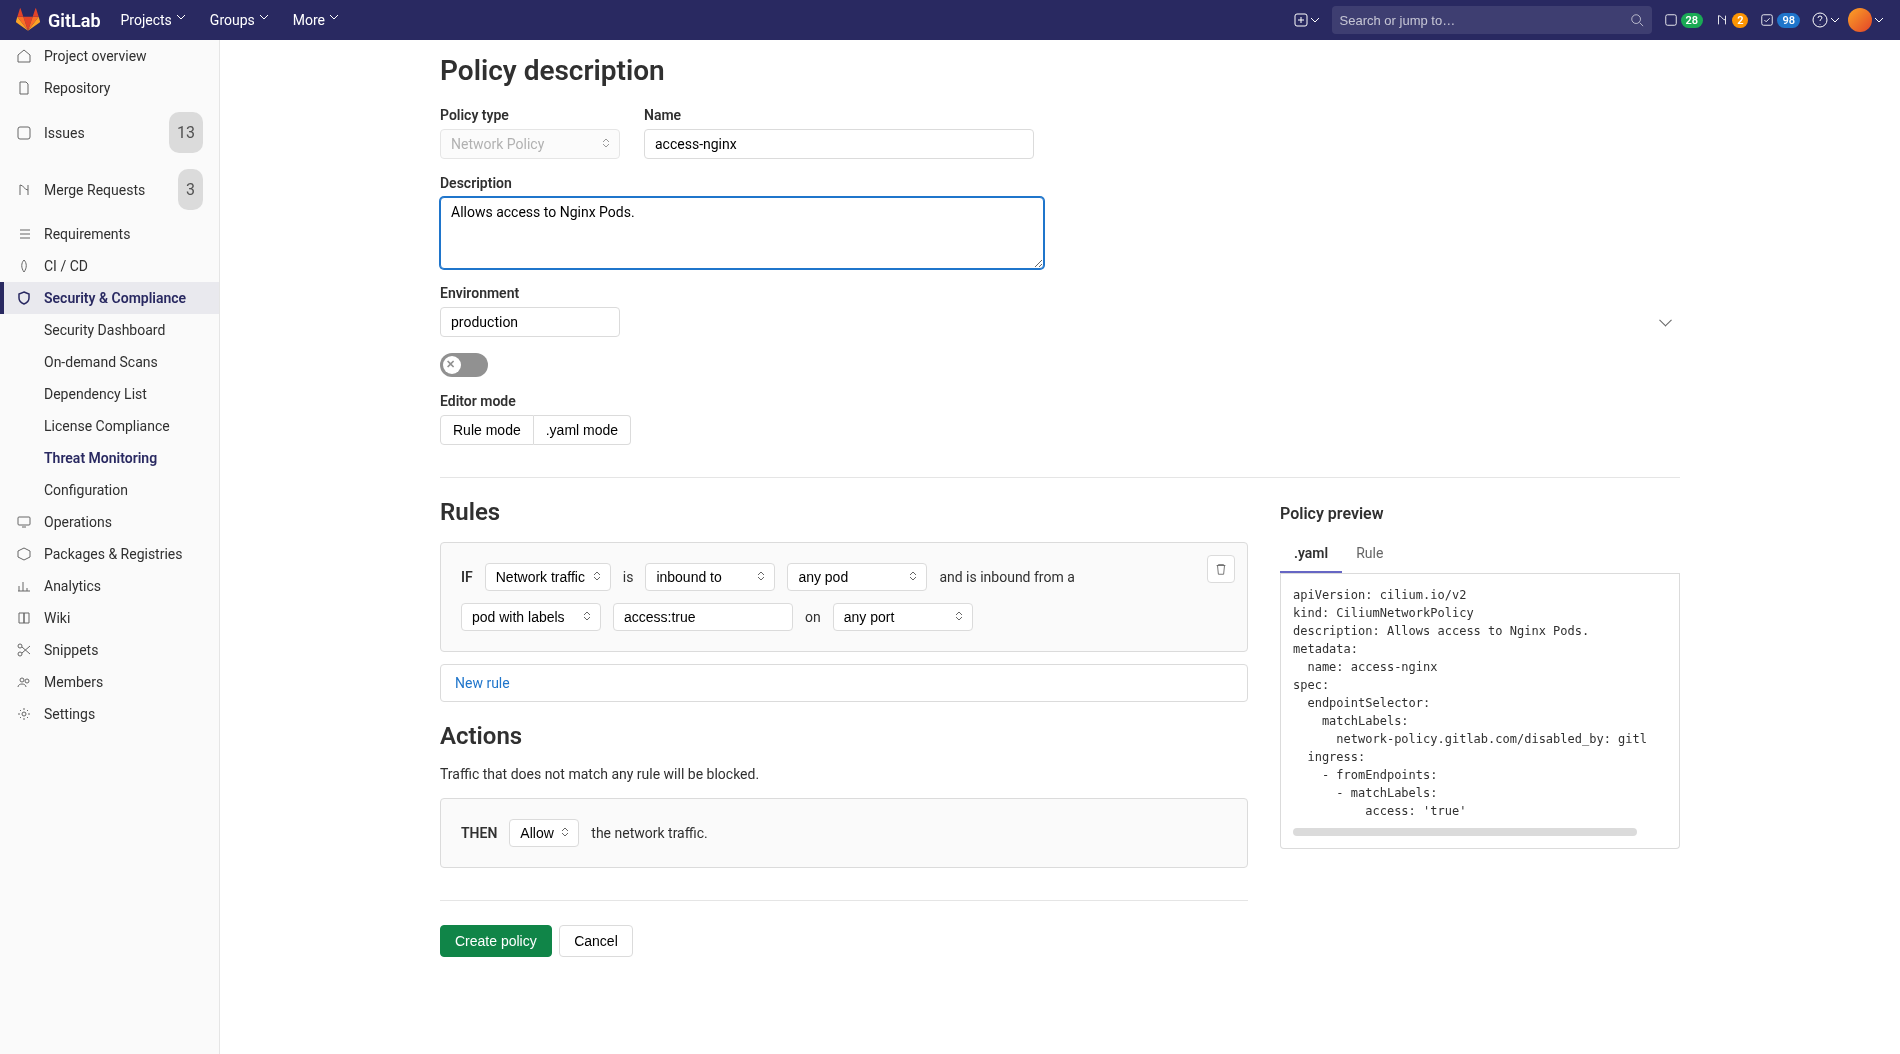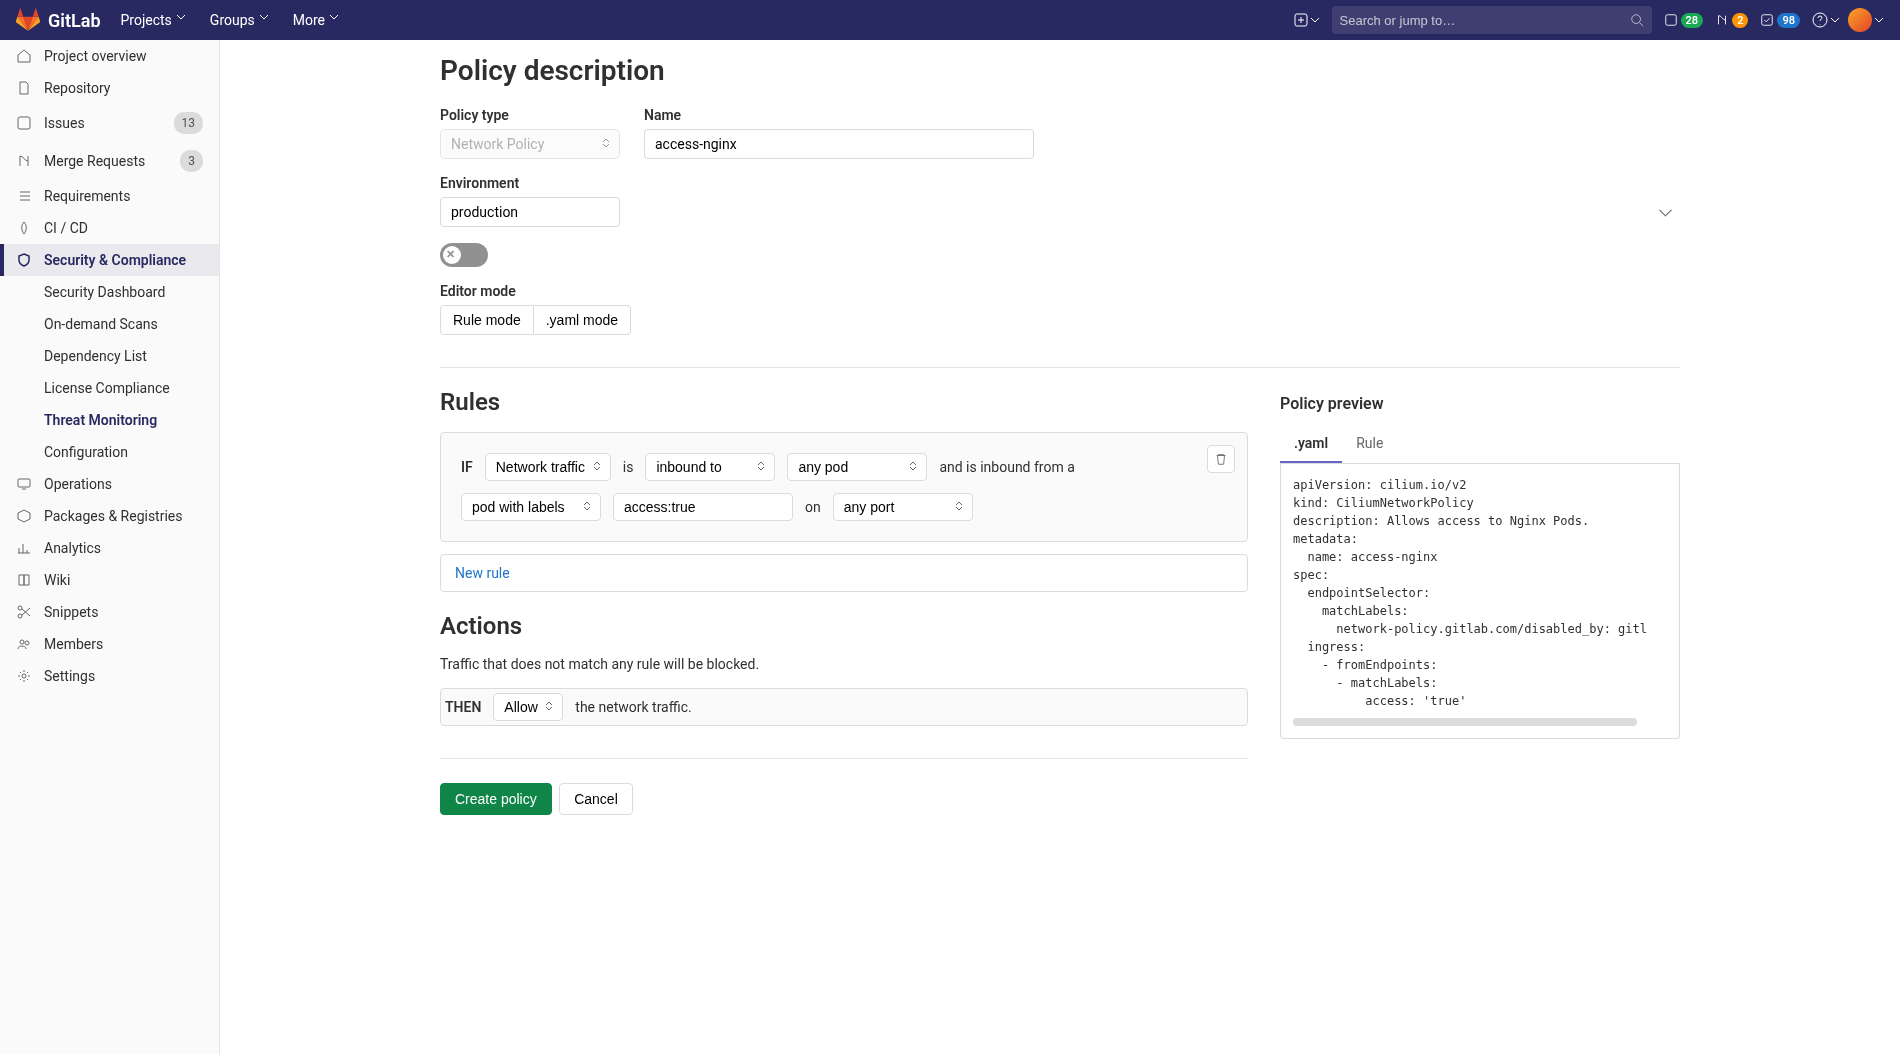--- a/index.html
+++ b/index.html
@@ -26,21 +26,21 @@
 .avatar-wrap { display: flex; align-items: center; gap: 2px; cursor: pointer; }
 
 .layout { display: flex; height: calc(100vh - 40px); }
 .sidebar { width: 220px; background: #fafafa; border-right: 1px solid #e5e5e5; overflow-y: auto; flex-shrink: 0; }
 .project-header { padding: 12px 16px; display: flex; align-items: center; gap: 10px; }
 .project-icon { width: 36px; height: 36px; background: #e5e5e5; border-radius: 4px; }
 .project-name { font-size: 15px; font-weight: 400; }
 .sidebar-item { display: flex; align-items: center; gap: 12px; padding: 8px 16px; cursor: pointer; font-size: 14px; color: #303030; }
 .sidebar-item.active { background: rgba(41,41,97,.08); color: #292961; font-weight: 600; box-shadow: inset 4px 0 0 #292961; }
 .sidebar-item .si-icon { width: 16px; height: 16px; flex-shrink: 0; }
-.sidebar-item .si-count { margin-left: auto; background: #dbdbdb; color: #525252; font-size: 12px; padding: 4px 8px; border-radius: 10px; }
+.sidebar-item .si-count { margin-left: auto; background: #dbdbdb; color: #525252; font-size: 16px; padding: 11px 8px; border-radius: 10px; }
 .sidebar-sub { padding-left: 44px; }
 .sidebar-sub .sidebar-item { padding-left: 0; }
 .sidebar-sub .sidebar-item.active { background: transparent; box-shadow: none; color: #292961; font-weight: 600; }
 
 .content { flex: 1; overflow-y: auto; padding: 0 40px 40px; background: #fff; }
 .content-inner { max-width: 1240px; margin: 0 auto; }
 h1 { font-size: 28px; font-weight: 600; margin: 14px 0 20px; }
 h2 { font-size: 24px; font-weight: 600; margin: 20px 0 16px; }
 .form-grid { display: flex; gap: 24px; margin-bottom: 16px; }
 .form-group { display: flex; flex-direction: column; gap: 6px; }
@@ -78,21 +78,21 @@
 .rule-text { font-size: 14px; }
 .mini-select { border: 1px solid #dbdbdb; background: #fff; border-radius: 4px; padding: 5px 24px 5px 10px; font-size: 14px; appearance: none; cursor: pointer;}
 .mini-input { border: 1px solid #dbdbdb; background: #fff; border-radius: 4px; padding: 5px 10px; font-size: 14px; width: 180px; }
 .trash-btn { position: absolute; right: 12px; top: 12px; width: 28px; height: 28px; border: 1px solid #dbdbdb; border-radius: 4px; background: #fff; display: flex; align-items: center; justify-content: center; cursor: pointer;}
 
 .new-rule { border: 1px solid #dbdbdb; border-radius: 4px; padding: 10px 14px; margin-top: 12px; }
 .new-rule a { color: #1f75cb; text-decoration: none; cursor: pointer; }
 
 .help-text { color: #303030; font-size: 14px; margin-bottom: 16px; }
 
-.action-box { border: 1px solid #dbdbdb; border-radius: 4px; padding: 4px; background: #fafafa; }
+.action-box { border: 1px solid #dbdbdb; border-radius: 4px; padding: 20px; background: #fafafa; }
 
 .btn-primary { background: #108548; color: #fff; border: 1px solid #108548; padding: 7px 14px; border-radius: 4px; font-size: 14px; cursor: pointer; }
 .btn-default { background: #fff; border: 1px solid #dbdbdb; padding: 7px 14px; border-radius: 4px; font-size: 14px; cursor: pointer; margin-left: 4px;}
 
 .tabs { display: flex; border-bottom: 1px solid #dbdbdb; }
 .tab { padding: 10px 14px 12px; font-size: 14px; cursor: pointer; color: #666; }
 .tab.active { color: #303030; font-weight: 600; box-shadow: inset 0 -2px 0 #6666c4; }
 .yaml-box { border: 1px solid #dbdbdb; border-radius: 0 0 4px 4px; border-top: none; padding: 12px; background: #fff; overflow-x: auto; }
 .yaml-box pre { font-family: "SFMono-Regular", Consolas, monospace; font-size: 12px; line-height: 1.5; white-space: pre; }
 .yaml-scroll { height: 8px; background: #dbdbdb; border-radius: 4px; margin-top: 8px; width: 92%; }
@@ -319,20 +319,24 @@
           <span class="select-wrap sort"><select class="form-select disabled" disabled="" style="width:180px"><option>Network Policy</option></select><span class="sort-icon"><svg viewBox="0 0 12 12">
                   <path d="M3 5l3-3 3 3M3 7l3 3 3-3" fill="none" stroke="#999"></path>
                 </svg></span></span>
         </div>
         <div class="form-group">
           <label class="form-label">Name</label>
           <input class="form-input" value="access-nginx" style="">
         </div>
       </div>
 
+      <div class="form-group" style="margin-bottom:16px">
+        <label class="form-label">Description</label>
+        <textarea class="form-textarea focus" style="">Allows access to Nginx Pods.</textarea>
+      </div>
 
       <div class="form-group" style="margin-bottom:16px">
         <label class="form-label">Environment</label>
         <span class="select-wrap"><select class="form-select" style="width:180px"><option>production</option></select></span>
       </div>
 
       <div class="form-group" style="margin-bottom:16px">
         <div class="toggle">
             <span class="x">✕</span>
           </div>

